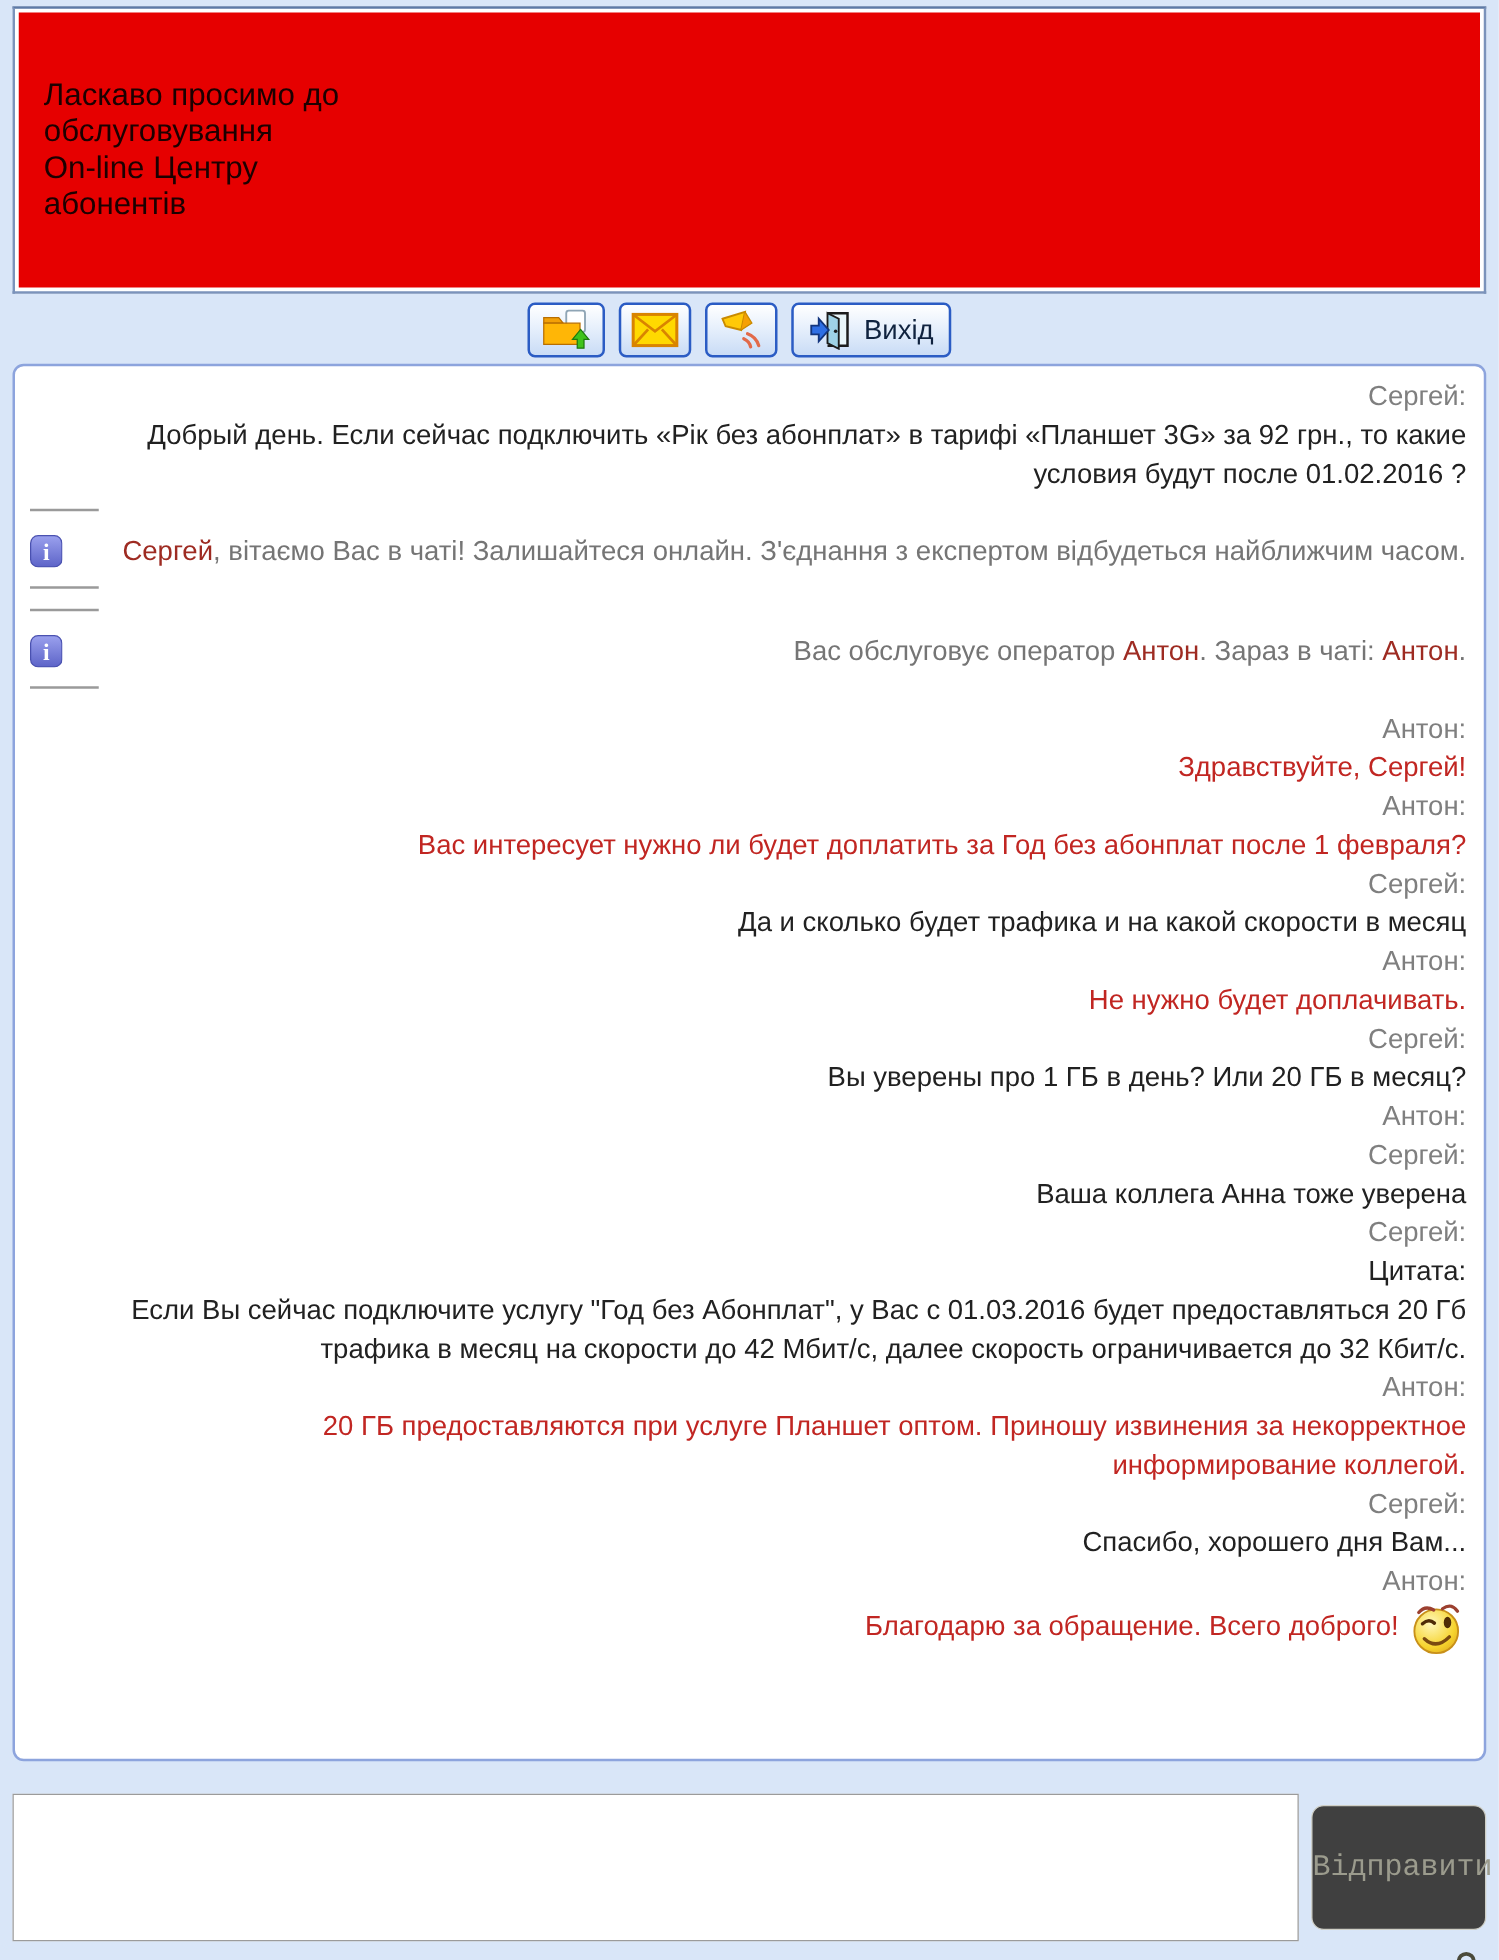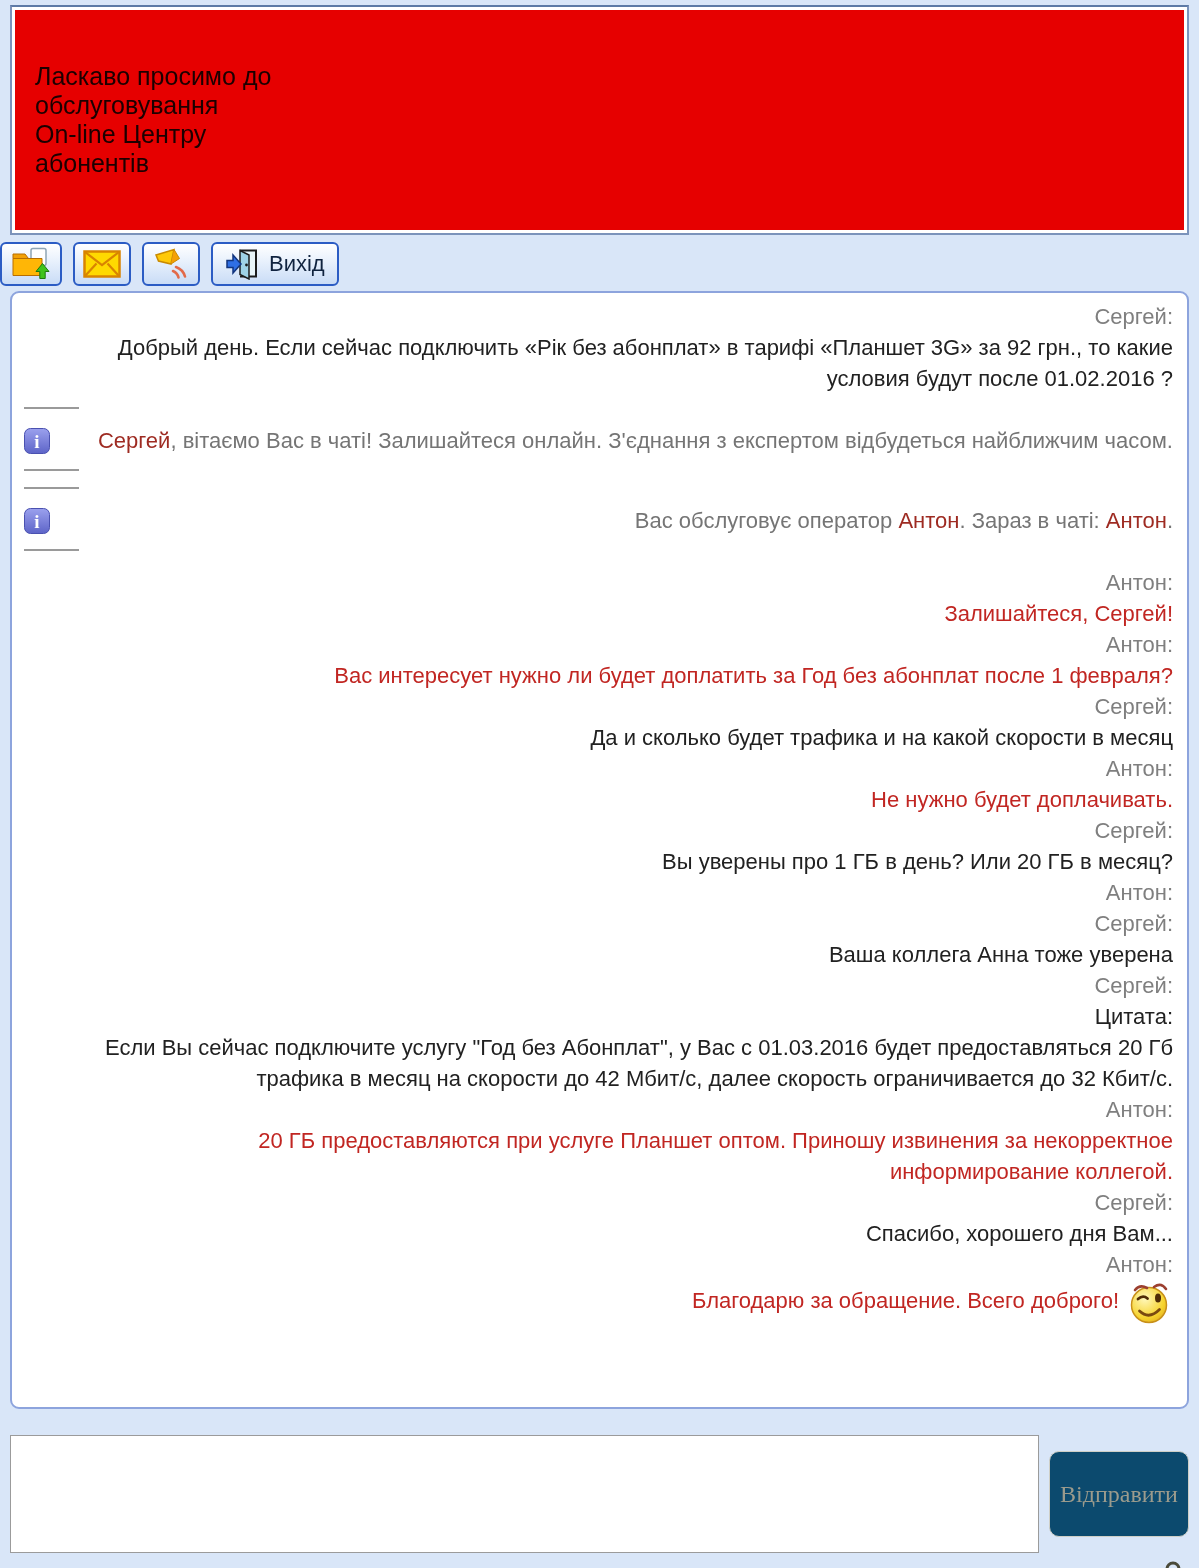--- a/index.html
+++ b/index.html
@@ -30,21 +30,21 @@
     color: #1c0000;
     font-size: 25px;
     line-height: 29px;
   }
 
   
   .toolbar {
     height: 56px;
     padding: 7px 16px 5px 0;
     display: flex;
-    justify-content: flex-start;
+    justify-content: center;
     align-items: center;
     gap: 11px;
   }
   .tb-btn {
     height: 44px;
     min-width: 56px;
     border: 2px solid #2b5cc4;
     border-radius: 6px;
     background: linear-gradient(#ffffff, #e7f0fc 45%, #c9dcf6);
     display: inline-flex;
@@ -106,26 +106,26 @@
     border: 1px solid #9b9b9b;
     background: #ffffff;
     font-family: "Liberation Sans", "DejaVu Sans", sans-serif;
     font-size: 22px;
     padding: 8px;
     resize: none;
     outline: none;
   }
   .send-btn {
     width: 140px;
-    height: 86px;
-    background: #0c4a6e;
+    height: 100px;
+    background: #404040;
     border: 1px solid #cfcfc6;
     border-radius: 10px;
     color: #9b9b8d;
-    font-family: Liberation Serif, serif;
+    font-family: Liberation Mono, monospace;
     font-size: 24px;
   }
 
   
   .footer {
     margin: 8px 14px 0 10px;
     display: flex;
     justify-content: flex-end;
     align-items: center;
     gap: 8px;
@@ -224,21 +224,21 @@
     </defs>
     <rect x="0.5" y="0.5" width="25" height="25" rx="6" fill="url(#gi1)" stroke="#4a51b0"></rect>
     <text x="13" y="20" font-family="Liberation Serif, serif" font-size="19" font-weight="bold" fill="#ffffff" text-anchor="middle">i</text>
   </svg>
 </span>
       <div class="info-text"><span>Вас обслуговує оператор </span><span class="info-name">Антон</span><span>. Зараз в чаті: </span><span class="info-name">Антон</span><span>.</span></div>
     </div>
     <div class="divider"></div>
     <div class="msg-group operator">
       <div class="msg-name">Антон:</div>
-      <div class="msg-text">Залишайтеся, Сергей!</div>
+      <div class="msg-text">Здравствуйте, Сергей!</div>
     </div>
     <div class="msg-group operator">
       <div class="msg-name">Антон:</div>
       <div class="msg-text">Вас интересует нужно ли будет доплатить за Год без абонплат после 1 февраля?</div>
     </div>
     <div class="msg-group visitor">
       <div class="msg-name">Сергей:</div>
       <div class="msg-text">Да и сколько будет трафика и на какой скорости в месяц</div>
     </div>
     <div class="msg-group operator">

